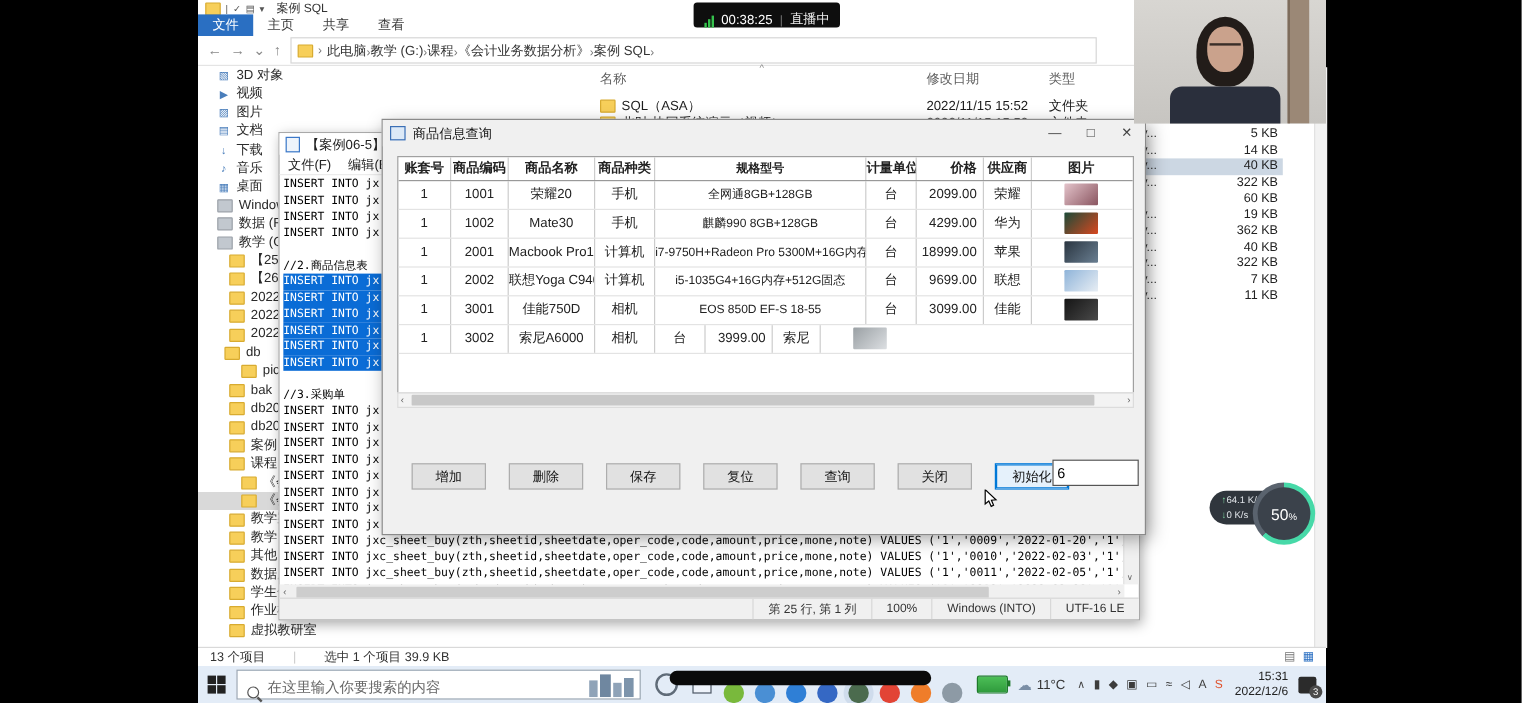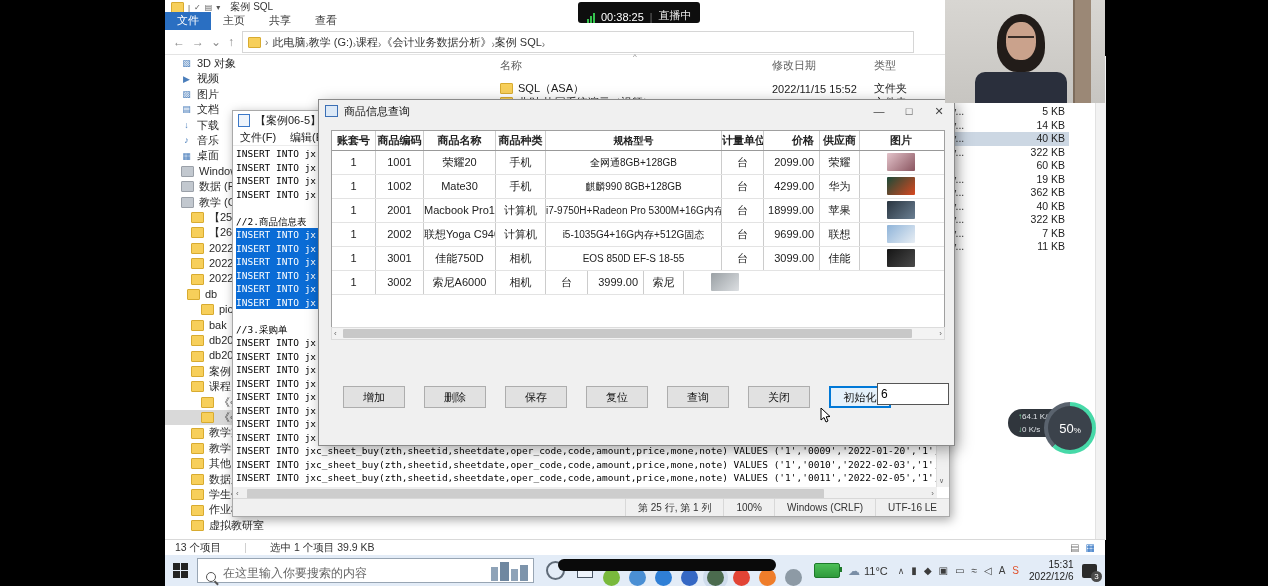--- a/index.html
+++ b/index.html
@@ -510,21 +510,21 @@
     <span class="ar" style="bottom:2px">∨</span>
   </div>
   <div class="np-hsb">
     <span style="padding-left:3px">‹</span>
     <span class="thumb"></span>
     <span style="margin-left:auto;padding-right:3px">›</span>
   </div>
   <div class="np-status">
     <span class="cell">第 25 行, 第 1 列</span>
     <span class="cell">100%</span>
-    <span class="cell">Windows (CRLF)</span>
+    <span class="cell">Windows (INTO)</span>
     <span class="cell">UTF-16 LE</span>
   </div>
 </div>
 
 <div id="dialog" class="abs">
   <div class="dlg-title">
     <span class="dlg-icon"></span>
     <span>商品信息查询</span>
     <span class="dlg-ctrls">
       <span>—</span>

